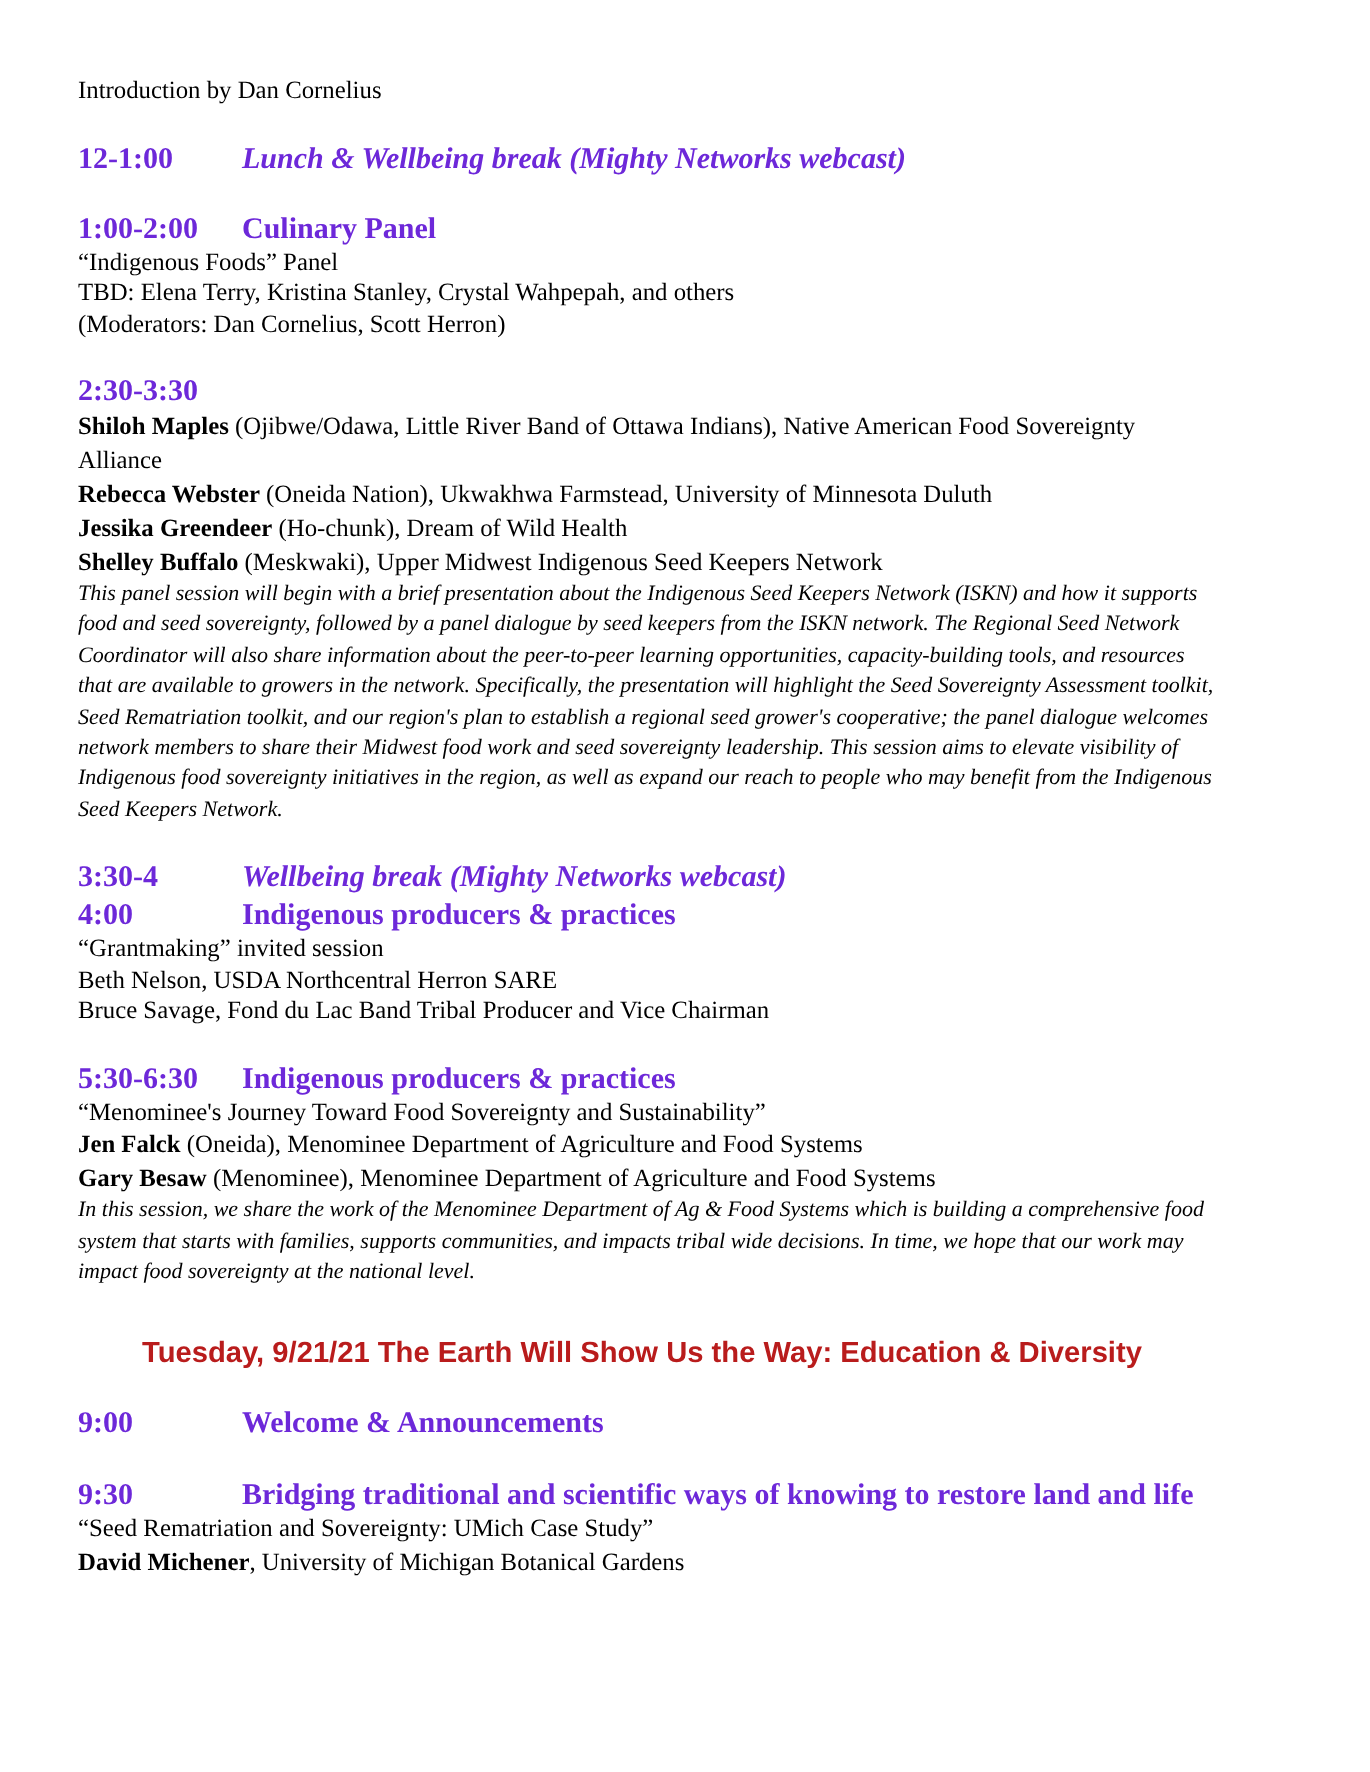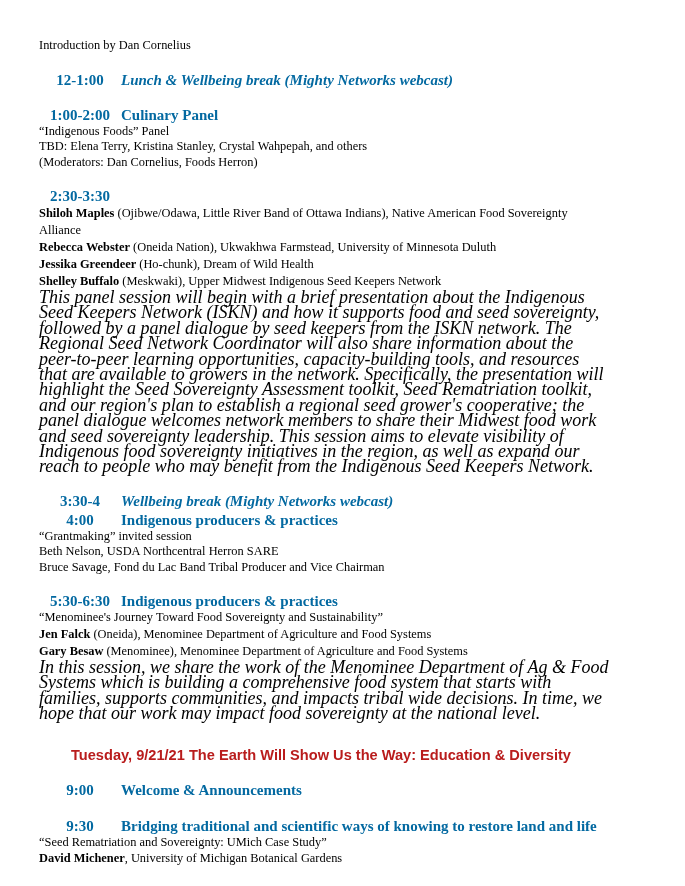--- a/index.html
+++ b/index.html
@@ -1,22 +1,22 @@
 <!DOCTYPE html>
 <html><head>
 <meta charset="utf-8">
 <style>
   html, body { margin: 0; padding: 0; background: #ffffff; }
   body { width: 685px; height: 886px; position: relative; overflow: hidden; }
   .page { position: absolute; left: 39px; top: 38px; width: 610px; color: #000; font-family: "Liberation Serif", serif; }
   .line { font-size: 12.4px; line-height: 15.5px; white-space: nowrap; }
   .spk { font-size: 12.4px; line-height: 17px; }
   .spk b { font-weight: bold; }
-  .desc { font-style: italic; font-size: 18px; line-height: 15.4px; width: 570px; font-family: Liberation Serif, serif; }
-  .head { font-family: "Liberation Serif", serif; font-weight: bold; font-size: 15px; line-height: 18px; color: #0369a1; display: flex; text-align: center; }
+  .desc { font-style: italic; font-size: 11px; line-height: 15.4px; width: 570px; font-family: Liberation Serif, serif; }
+  .head { font-family: "Liberation Serif", serif; font-weight: bold; font-size: 15px; line-height: 18px; color: #6d28d9; display: flex; }
   .head .time { width: 82px; flex: none; }
   .head .title.it { font-style: italic; }
   .day { font-family: "Liberation Sans", sans-serif; font-weight: bold; font-size: 14.6px; line-height: 18px; color: #b91c1c; padding-left: 32px; white-space: nowrap; }
 </style>
 </head>
 <body>
 
 <div class="page">
 
   <div class="line">Introduction by Dan Cornelius</div>
@@ -25,21 +25,21 @@
     <span class="time">12-1:00</span>
     <span class="title it">Lunch &amp; Wellbeing break (Mighty Networks webcast)</span>
   </div>
 
   <div class="head" style="margin-top:17px">
     <span class="time">1:00-2:00</span>
     <span class="title">Culinary Panel</span>
   </div>
   <div class="line">“Indigenous Foods” Panel</div>
   <div class="line">TBD: Elena Terry, Kristina Stanley, Crystal Wahpepah, and others</div>
-  <div class="line">(Moderators: Dan Cornelius, Foods Herron)</div>
+  <div class="line">(Moderators: Dan Cornelius, Scott Herron)</div>
 
   <div class="head" style="margin-top:17px">
     <span class="time">2:30-3:30</span>
   </div>
   <div class="spk"><b>Shiloh Maples</b><span> (Ojibwe/Odawa, Little River Band of Ottawa Indians), Native American Food Sovereignty</span></div>
   <div class="spk">Alliance</div>
   <div class="spk"><b>Rebecca Webster</b><span> (Oneida Nation), Ukwakhwa Farmstead, University of Minnesota Duluth</span></div>
   <div class="spk"><b>Jessika Greendeer</b><span> (Ho-chunk), Dream of Wild Health</span></div>
   <div class="spk"><b>Shelley Buffalo</b><span> (Meskwaki), Upper Midwest Indigenous Seed Keepers Network</span></div>
   <div class="desc">This panel session will begin with a brief presentation about the Indigenous Seed Keepers Network (ISKN) and how it supports food and seed sovereignty, followed by a panel dialogue by seed keepers from the ISKN network. The Regional Seed Network Coordinator will also share information about the peer-to-peer learning opportunities, capacity-building tools, and resources that are available to growers in the network. Specifically, the presentation will highlight the Seed Sovereignty Assessment toolkit, Seed Rematriation toolkit, and our region's plan to establish a regional seed grower's cooperative; the panel dialogue welcomes network members to share their Midwest food work and seed sovereignty leadership. This session aims to elevate visibility of Indigenous food sovereignty initiatives in the region, as well as expand our reach to people who may benefit from the Indigenous Seed Keepers Network.</div>

